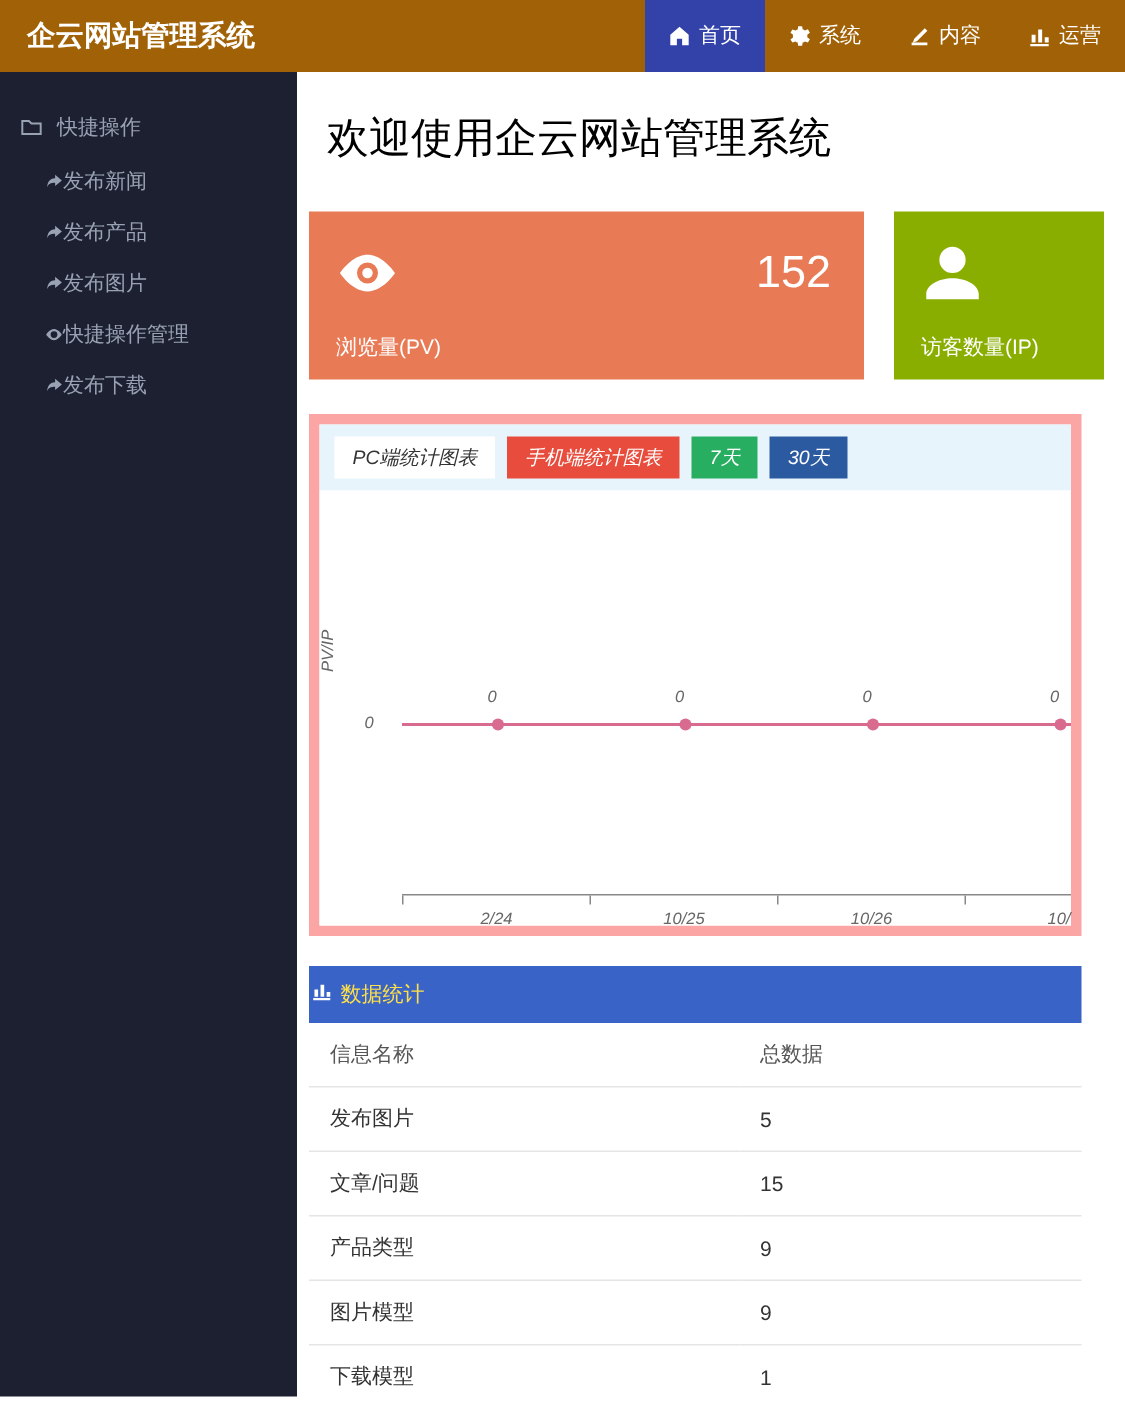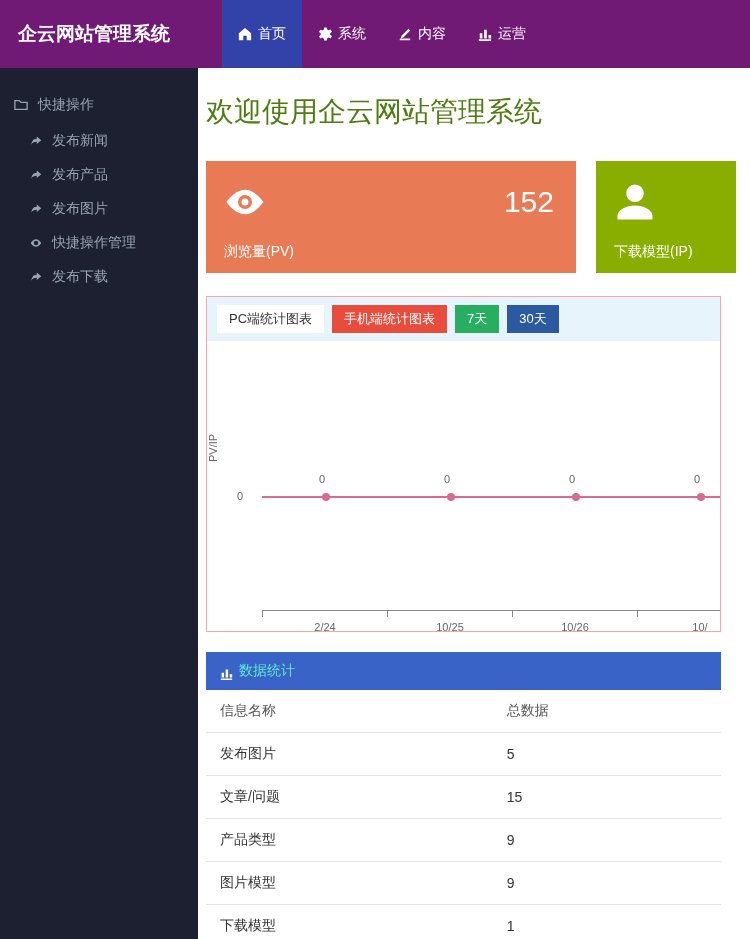--- a/index.html
+++ b/index.html
@@ -1,61 +1,61 @@
 <!DOCTYPE html>
 <html><head>
 <meta charset="utf-8">
 <style>
 * { margin: 0; padding: 0; box-sizing: border-box; }
 body { font-family: "Microsoft YaHei", Arial, sans-serif; font-size: 14px; background: #fff; width: 750px; height: 939px; overflow: hidden; }
 
-.topbar { background: #701a75; height: 68px; display: flex; align-items: center; color: #fff; }
+.topbar { background: #a16207; height: 48px; display: flex; align-items: center; color: #fff; justify-content: space-between; }
 .brand { width: 222px; padding-left: 18px; font-size: 19px; font-weight: bold; }
 .topnav { display: flex; height: 100%; }
 .topnav a { display: flex; align-items: center; padding: 0 16px; color: #fff; text-decoration: none; gap: 6px; cursor: pointer; }
 .topnav a.active { background: #3242a8; }
 .topnav svg { width: 14px; height: 14px; fill: #fff; }
 
 .layout { display: flex; height: calc(939px - 56px); }
 .sidebar { width: 198px; background: #1c2030; color: #99a2b3; padding-top: 18px; flex-shrink: 0; }
 .sidebar .group { display: flex; align-items: center; gap: 10px; padding: 10px 14px; cursor: pointer; }
 .sidebar .group svg { width: 14px; height: 14px; fill: #99a2b3; }
-.sidebar .sub { display: flex; align-items: center; gap: 10px; padding: 8px 14px 8px 30px; cursor: pointer; }
+.sidebar .sub { display: flex; align-items: center; padding: 8px 14px 8px 30px; cursor: pointer; }
 .sidebar .sub svg { width: 12px; height: 12px; fill: #99a2b3; }
 
 .main { flex: 1; overflow: hidden; padding: 25px 0 0 8px; }
-.page-title { font-size: 28px; font-weight: 400; margin-left: 0; margin-bottom: 30px; color: #4d7c0f; }
+.page-title { font-size: 28px; font-weight: 400; margin-left: 12px; margin-bottom: 30px; color: #000000; }
 
 .cards { display: flex; gap: 20px; margin-bottom: 23px; }
 .card { height: 112px; padding: 14px 18px; color: #fff; position: relative; }
 .card.orange { background: #e87a55; width: 370px; }
 .card.green { background: #8aae00; width: 140px; }
 .card .bignum { position: absolute; top: 24px; right: 22px; font-size: 30px; }
 .card .label { position: absolute; bottom: 12px; left: 18px; font-size: 14px; }
 .card svg { width: 42px; height: 42px; fill: #fff; margin-top: 6px; }
 
-.chart-wrap { border: 1px solid #fca5a5; margin-bottom: 20px; width: 515px; }
+.chart-wrap { border: 7px solid #fca5a5; margin-bottom: 20px; width: 515px; font-style: italic; }
 .chart-tabs { background: #e8f4fc; padding: 8px 10px; display: flex; gap: 8px; align-items: center; }
 .chart-tabs .tab { padding: 5px 12px; font-size: 13px; cursor: pointer; }
 .chart-tabs .tab.white { background: #fff; color: #333; }
 .chart-tabs .tab.red { background: #e74c3c; color: #fff; }
 .chart-tabs .tab.green { background: #27ae60; color: #fff; }
 .chart-tabs .tab.blue { background: #2c5aa0; color: #fff; text-align: right; }
 .chart-body { height: 290px; position: relative; background: #fff; }
 .ylabel { position: absolute; left: 6px; top: 50%; transform: rotate(-90deg) translateX(30px); transform-origin: left; font-size: 11px; color: #666; }
 .ytick { position: absolute; left: 30px; font-size: 11px; color: #666; }
 .plotline { position: absolute; left: 55px; right: 0; top: 155px; height: 2px; background: #d96b8f; }
 .dot { position: absolute; width: 8px; height: 8px; background: #d96b8f; border-radius: 50%; top: -3px; }
 .dlabel { position: absolute; font-size: 11px; color: #666; top: -20px; transform: translateX(-3px); }
 .xaxis { position: absolute; left: 55px; right: 0; bottom: 20px; border-top: 1px solid #888; }
 .xtick { position: absolute; font-size: 11px; color: #666; top: 10px; transform: translateX(-50%); }
 .xtickmark { position: absolute; width: 1px; height: 6px; background: #888; top: 0; }
 
 .stats-panel { width: 515px; }
-.panel-head { background: #3a63c8; color: #5eead4; padding: 10px 14px; display: flex; align-items: flex-end; gap: 6px; }
+.panel-head { background: #3a63c8; color: #fde047; padding: 10px 2px; display: flex; align-items: flex-start; gap: 6px; }
 .panel-head svg { width: 13px; height: 13px; fill: #fff; }
 table { width: 100%; border-collapse: collapse; }
 th, td { text-align: left; padding: 12px 14px; border-bottom: 1px solid #e5e5e5; font-weight: normal; color: #333; margin-top: 38px; }
 th { color: #555; }
 </style>
 </head>
 <body>
 
 <div class="topbar">
   <div class="brand">企云网站管理系统</div>
@@ -135,21 +135,21 @@
         <svg viewBox="0 0 24 24">
             <path d="M12 5C6 5 1.5 12 1.5 12S6 19 12 19s10.5-7 10.5-7S18 5 12 5zm0 11a4 4 0 110-8 4 4 0 010 8zm0-6a2 2 0 100 4 2 2 0 000-4z"></path>
           </svg>
         <div class="bignum">152</div>
         <div class="label">浏览量(PV)</div>
       </div>
       <div class="card green">
         <svg viewBox="0 0 24 24">
             <path d="M12 12a5 5 0 100-10 5 5 0 000 10zm0 2c-5 0-10 2.5-10 6v2h20v-2c0-3.5-5-6-10-6z"></path>
           </svg>
-        <div class="label">下载模型(IP)</div>
+        <div class="label">访客数量(IP)</div>
       </div>
     </div>
 
     <div class="chart-wrap">
       <div class="chart-tabs">
         <div class="tab white">PC端统计图表</div>
         <div class="tab red">手机端统计图表</div>
         <div class="tab green">7天</div>
         <div class="tab blue">30天</div>
       </div>

